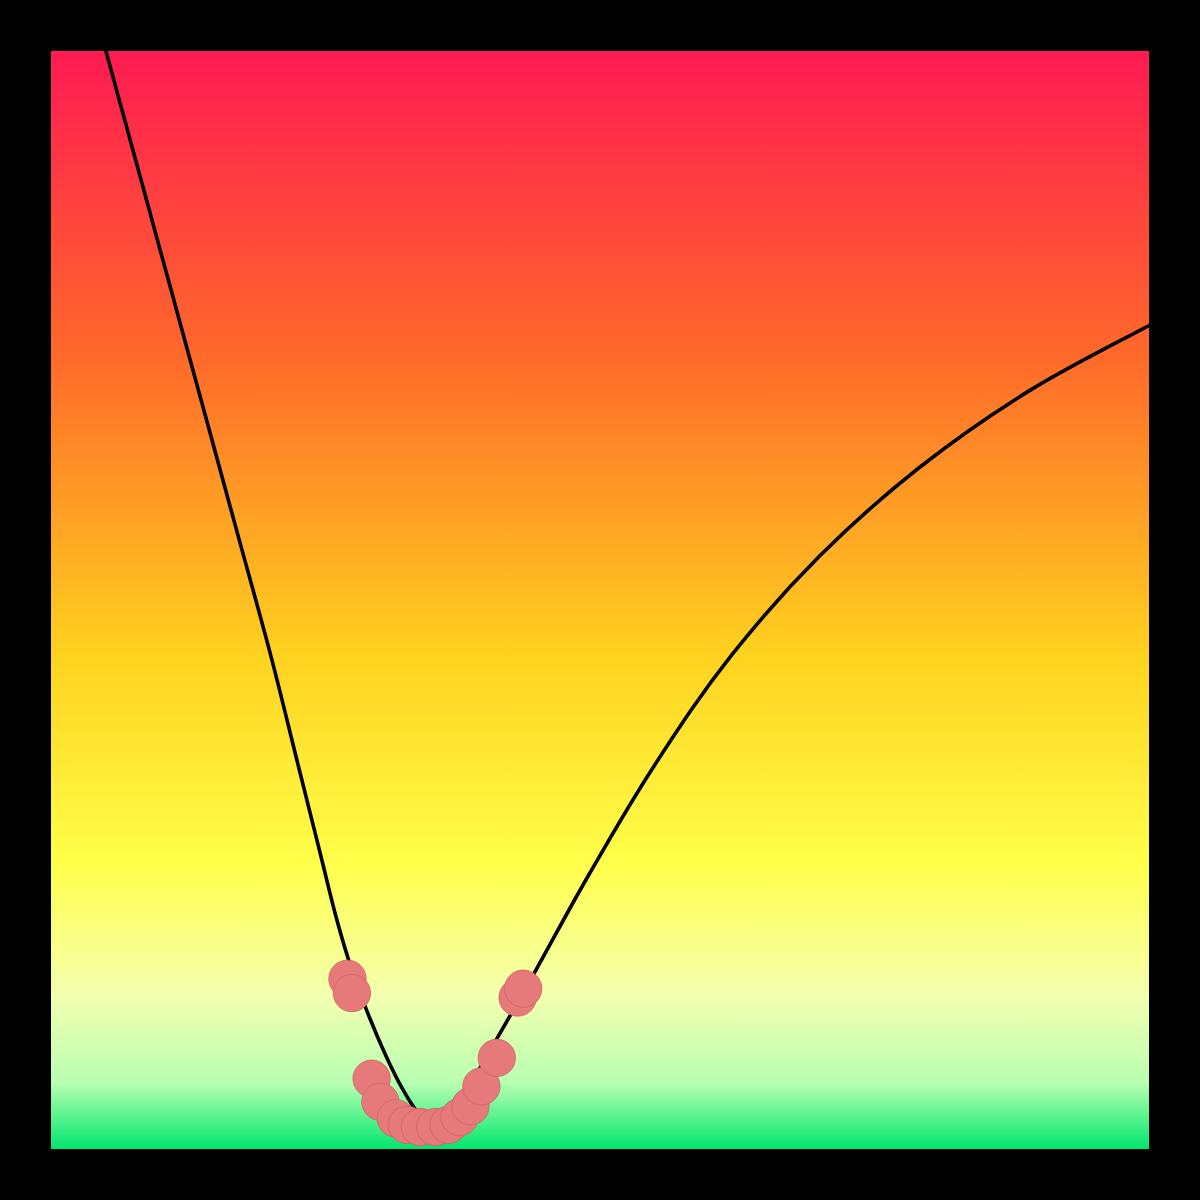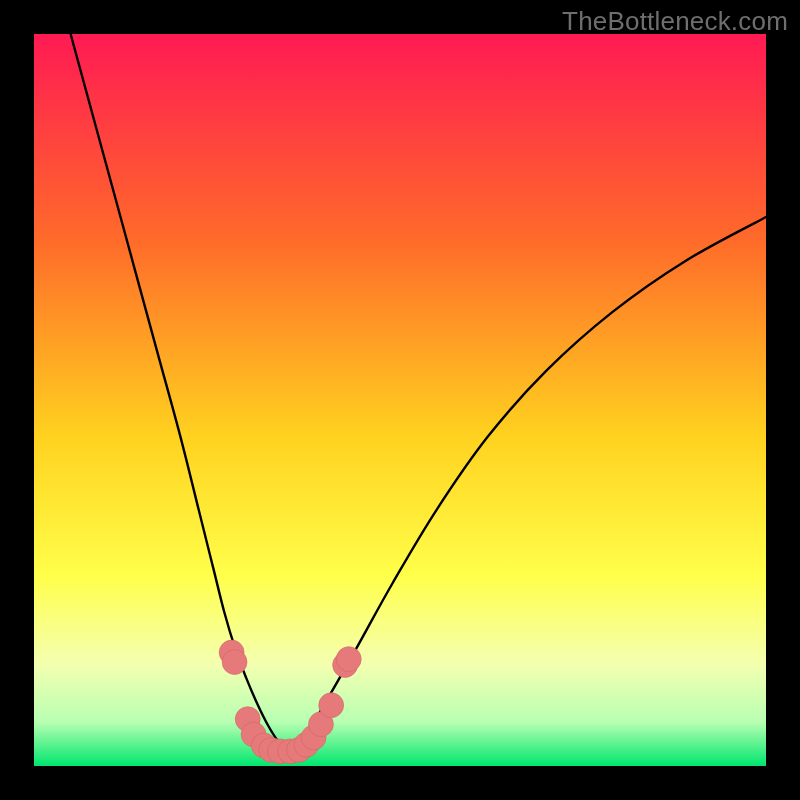--- a/index.html
+++ b/index.html
@@ -84,15 +84,14 @@
           <circle cx="279.624" cy="703.452" r="12.444" fill="#e6797a" stroke="#d26566" stroke-width="0.6"></circle>
           <circle cx="286.944" cy="690.276" r="12.444" fill="#e6797a" stroke="#d26566" stroke-width="0.6"></circle>
           <circle cx="297.192" cy="671.244" r="12.444" fill="#e6797a" stroke="#d26566" stroke-width="0.6"></circle>
           <circle cx="311.09999999999997" cy="630.984" r="12.444" fill="#e6797a" stroke="#d26566" stroke-width="0.6"></circle>
           <circle cx="314.76" cy="625.128" r="12.444" fill="#e6797a" stroke="#d26566" stroke-width="0.6"></circle>
         </g>
     </svg>
 
   </div>
 
-  <div class="watermark">TheBottleneck.com</div>
 
 </div>
 
 </body></html>

